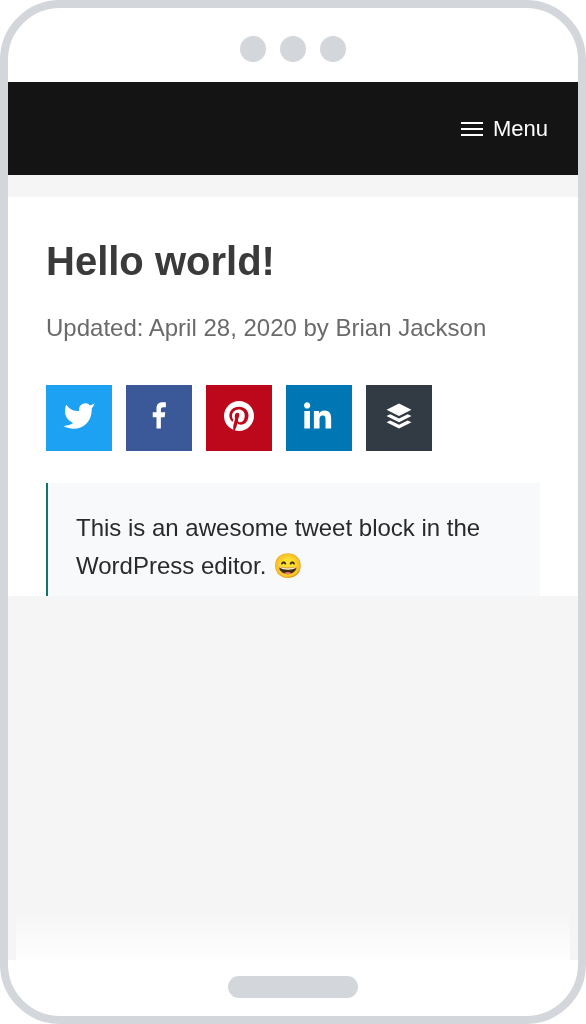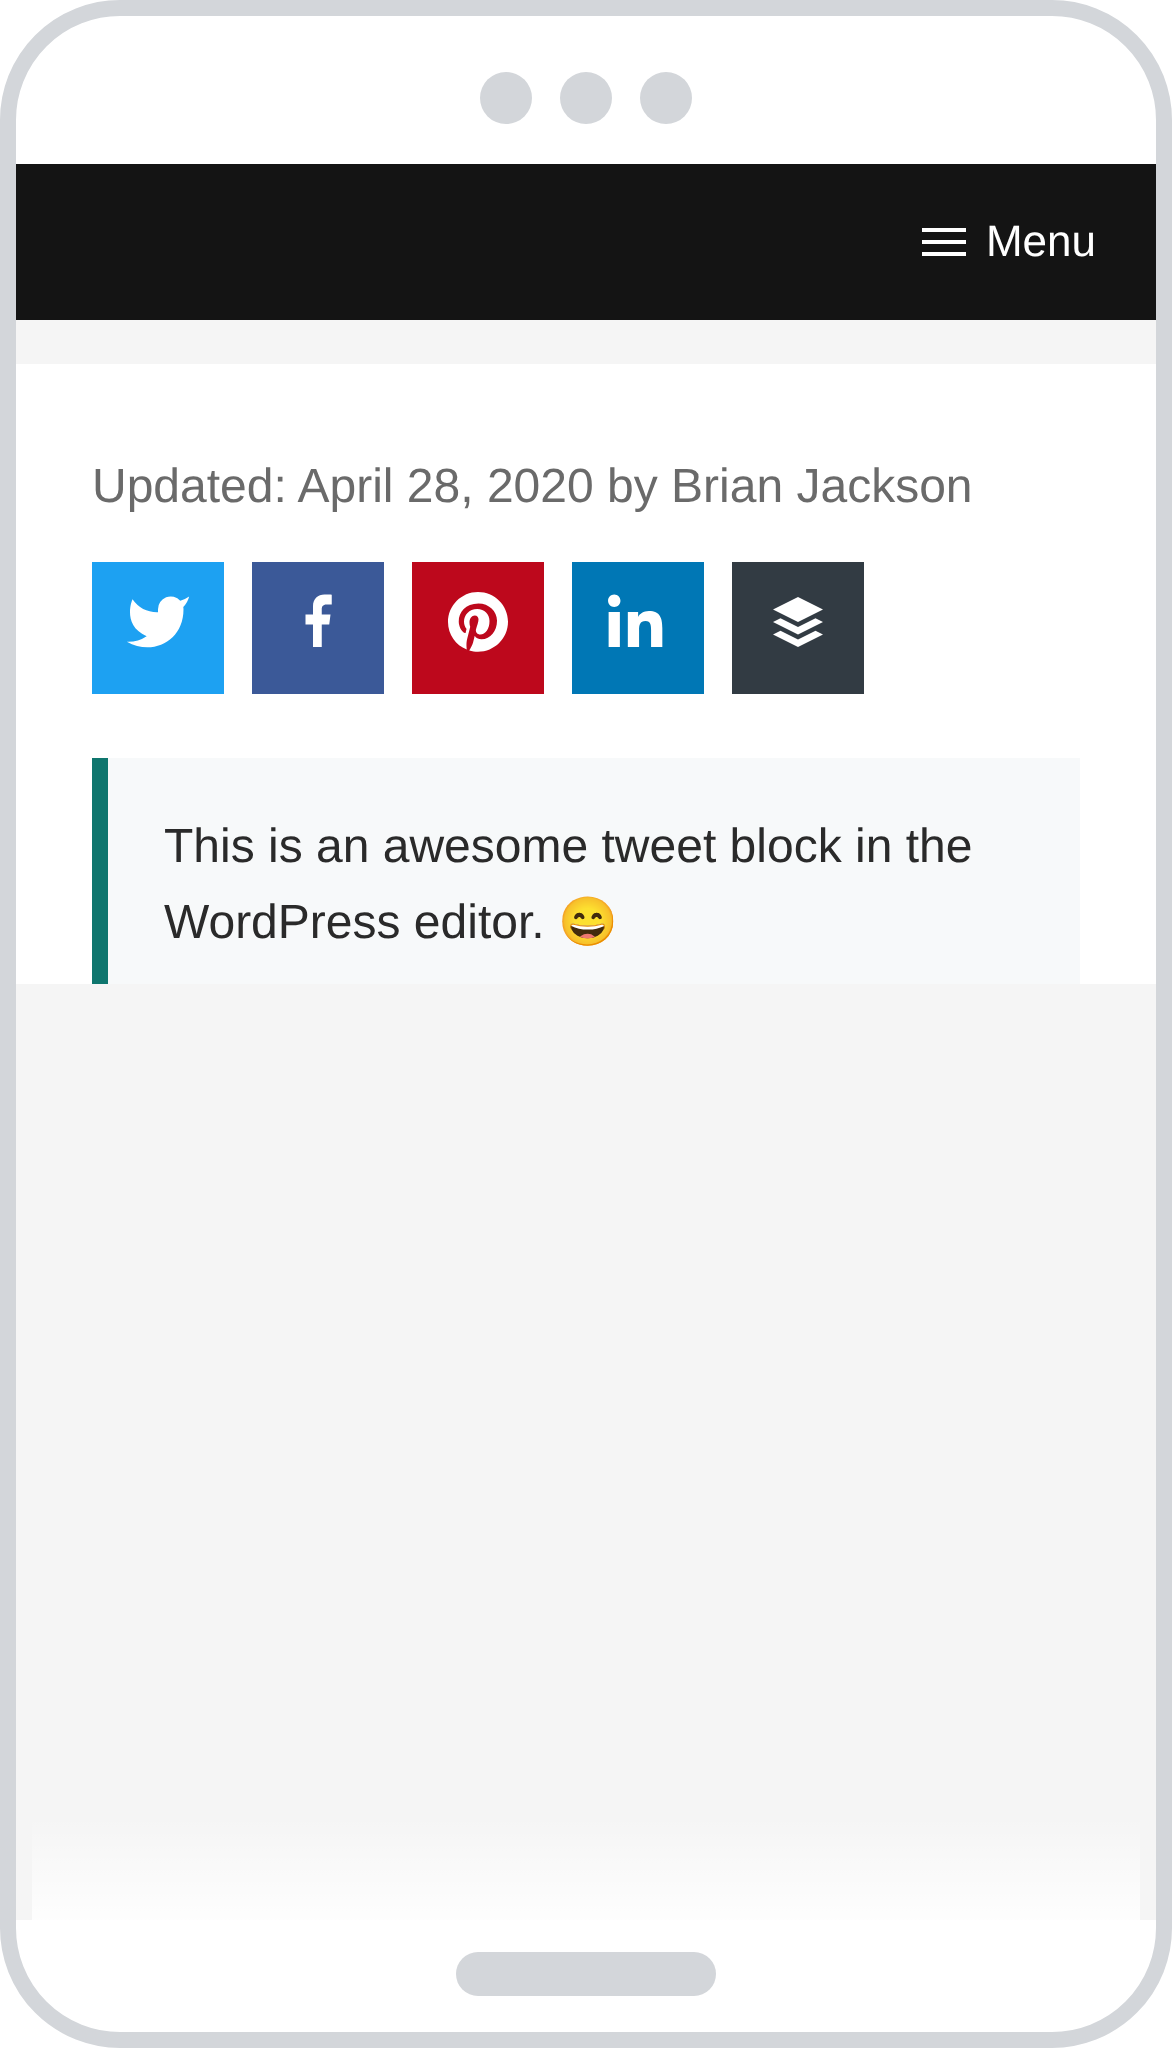--- a/index.html
+++ b/index.html
@@ -35,21 +35,21 @@
       border-radius: 50%;
       background: #d3d6da;
     }
     .screen {
       background: #f5f5f5;
       height: calc(100% - 130px);
       overflow: hidden;
     }
     .header-bar {
       background: #141414;
-      height: 78px;
+      height: 93px;
       display: flex;
       justify-content: flex-end;
       align-items: center;
       padding: 0 30px;
     }
     .menu-button {
       display: flex;
       align-items: center;
       gap: 10px;
       color: #ffffff;
@@ -74,21 +74,21 @@
     .post-title {
       font-size: 40px;
       font-weight: 700;
       color: #3a3a3a;
       margin-bottom: 24px;
     }
     .post-meta {
       font-size: 24px;
       color: #6a6a6a;
       line-height: 1.7;
-      margin-bottom: 16px;
+      margin-bottom: 36px;
     }
     .social-row {
       display: flex;
       gap: 14px;
       margin-bottom: 32px;
     }
     .social-btn {
       width: 66px;
       height: 66px;
       display: flex;
@@ -103,21 +103,21 @@
     .social-buffer { background: #323b43; }
     .social-btn svg { fill: #ffffff; }
     .post-body {
       font-size: 24px;
       color: #3a3a3a;
       line-height: 1.55;
       margin-bottom: 38px;
     }
     .tweet-block {
       background: #f7f9fa;
-      border-left: 8px solid #0f766e;
+      border-left: 2px solid #0f766e;
       padding: 26px 28px 10px 28px;
       font-size: 24px;
       color: #2a2a2a;
       line-height: 1.6;
     }
     .phone-home-bar {
       position: absolute;
       bottom: 18px;
       left: 50%;
       transform: translateX(-50%);
@@ -155,20 +155,21 @@
           <span class="hamburger-line"></span>
           <span class="hamburger-line"></span>
           <span class="hamburger-line"></span>
         </span>
         <span>Menu</span>
       </div>
     </div>
 
     <div class="content-card">
 
+      <h1 class="post-title">Hello world!</h1>
 
       <div class="post-meta">Updated: April 28, 2020 by Brian Jackson</div>
 
       <div class="social-row">
 
         <div class="social-btn social-twitter">
           <span>
             <svg width="34" height="34" viewBox="0 0 24 24">
                 <path d="M23 3a10.9 10.9 0 01-3.14 1.53 4.48 4.48 0 00-7.86 3v1A10.66 10.66 0 013 4s-4 9 5 13a11.64 11.64 0 01-7 2c9 5 20 0 20-11.5a4.5 4.5 0 00-.08-.83A7.72 7.72 0 0023 3z"></path>
               </svg>

